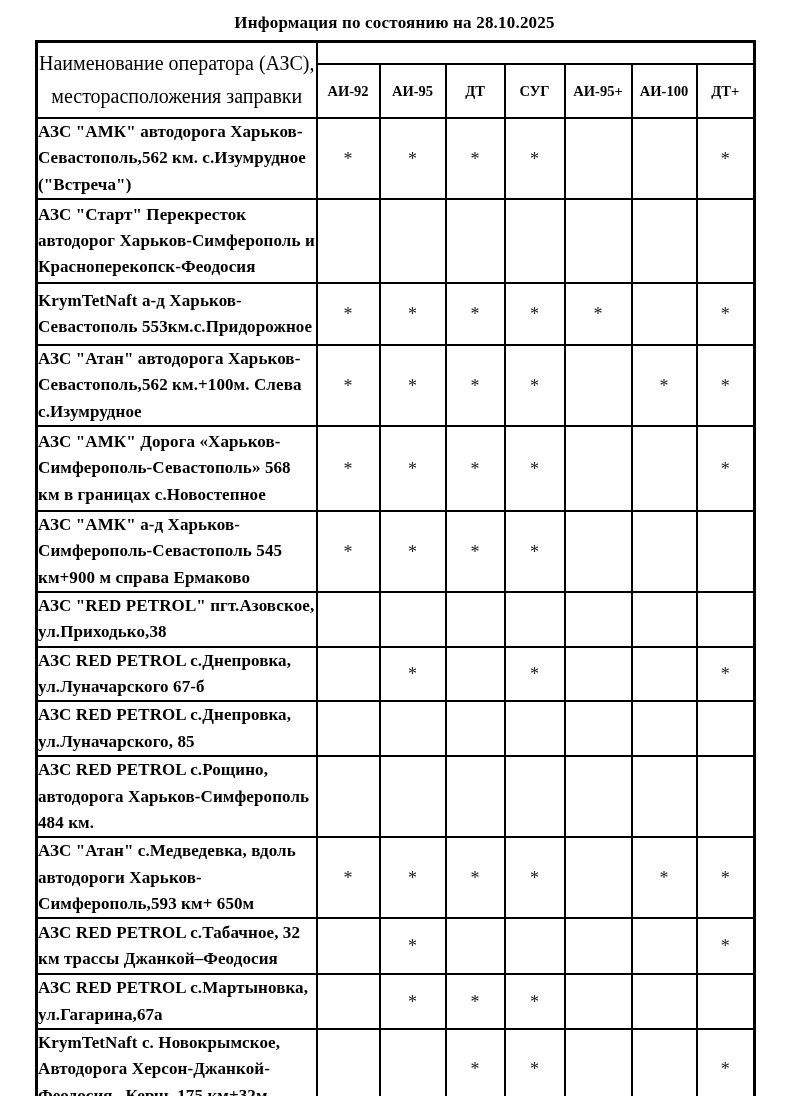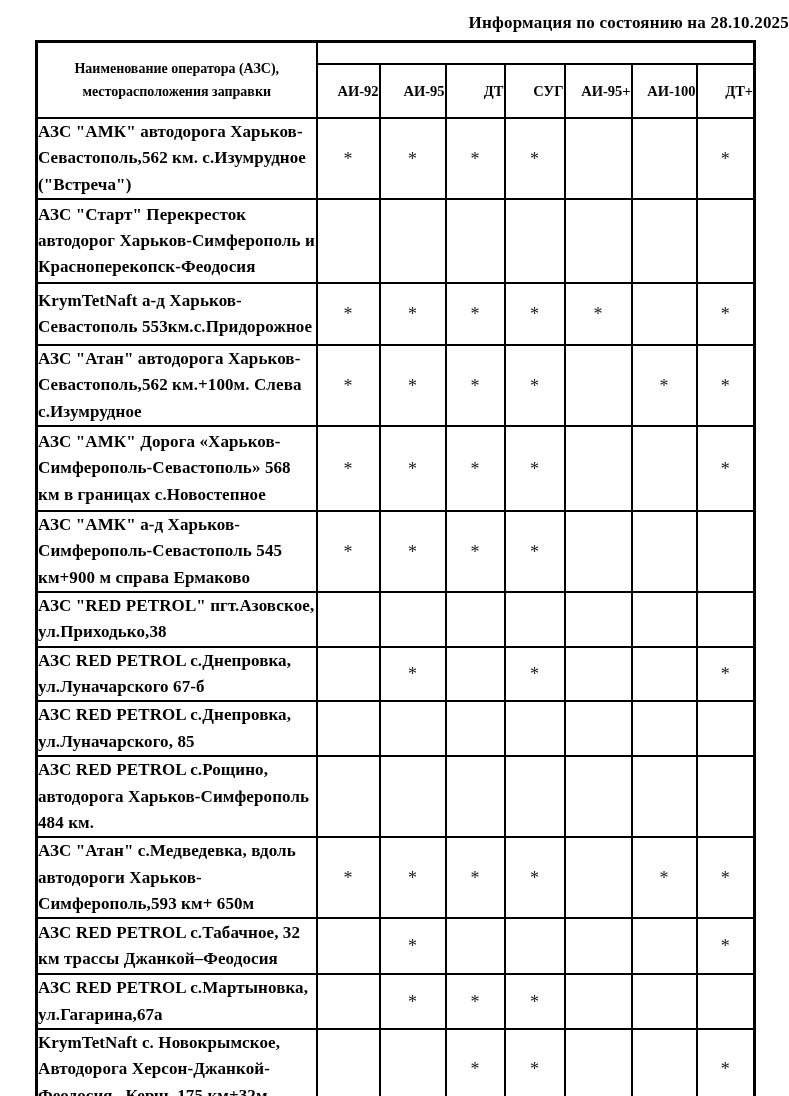--- a/index.html
+++ b/index.html
@@ -9,54 +9,54 @@
   }
   body {
     width: 789px;
     height: 1096px;
     font-family: "Liberation Serif", "DejaVu Serif", serif;
     color: #000000;
     overflow: hidden;
   }
   .page-title {
     width: 789px;
-    text-align: right;
+    text-align: center;
     font-size: 17px;
     font-weight: bold;
     padding-top: 13px;
     letter-spacing: 0.2px;
     font-family: Liberation Serif, serif;
   }
   table.fuel-table {
     border-collapse: collapse;
     table-layout: fixed;
     margin: 7px 0 0 35px;
     width: 720px;
     border: 3px solid #000000;
   }
   table.fuel-table td, table.fuel-table th {
     border: 2px solid #000000;
     padding: 0;
     background: #ffffff;
   }
   th.name-hdr {
-    font-size: 14px;
-    font-weight: bold;
+    font-size: 20px;
+    font-weight: normal;
     text-align: center;
     vertical-align: middle;
     line-height: 1.65;
     padding: 2px 6px;
   }
   td.empty-hdr {
     height: 20px;
   }
   th.fuel-hdr {
     font-size: 14.5px;
     font-weight: bold;
-    text-align: right;
+    text-align: center;
     vertical-align: middle;
     height: 52px;
   }
   td.name-cell {
     font-size: 17px;
     font-weight: bold;
     text-align: left;
     vertical-align: middle;
     line-height: 1.55;
     padding: 3px 2px 3px 5px;

